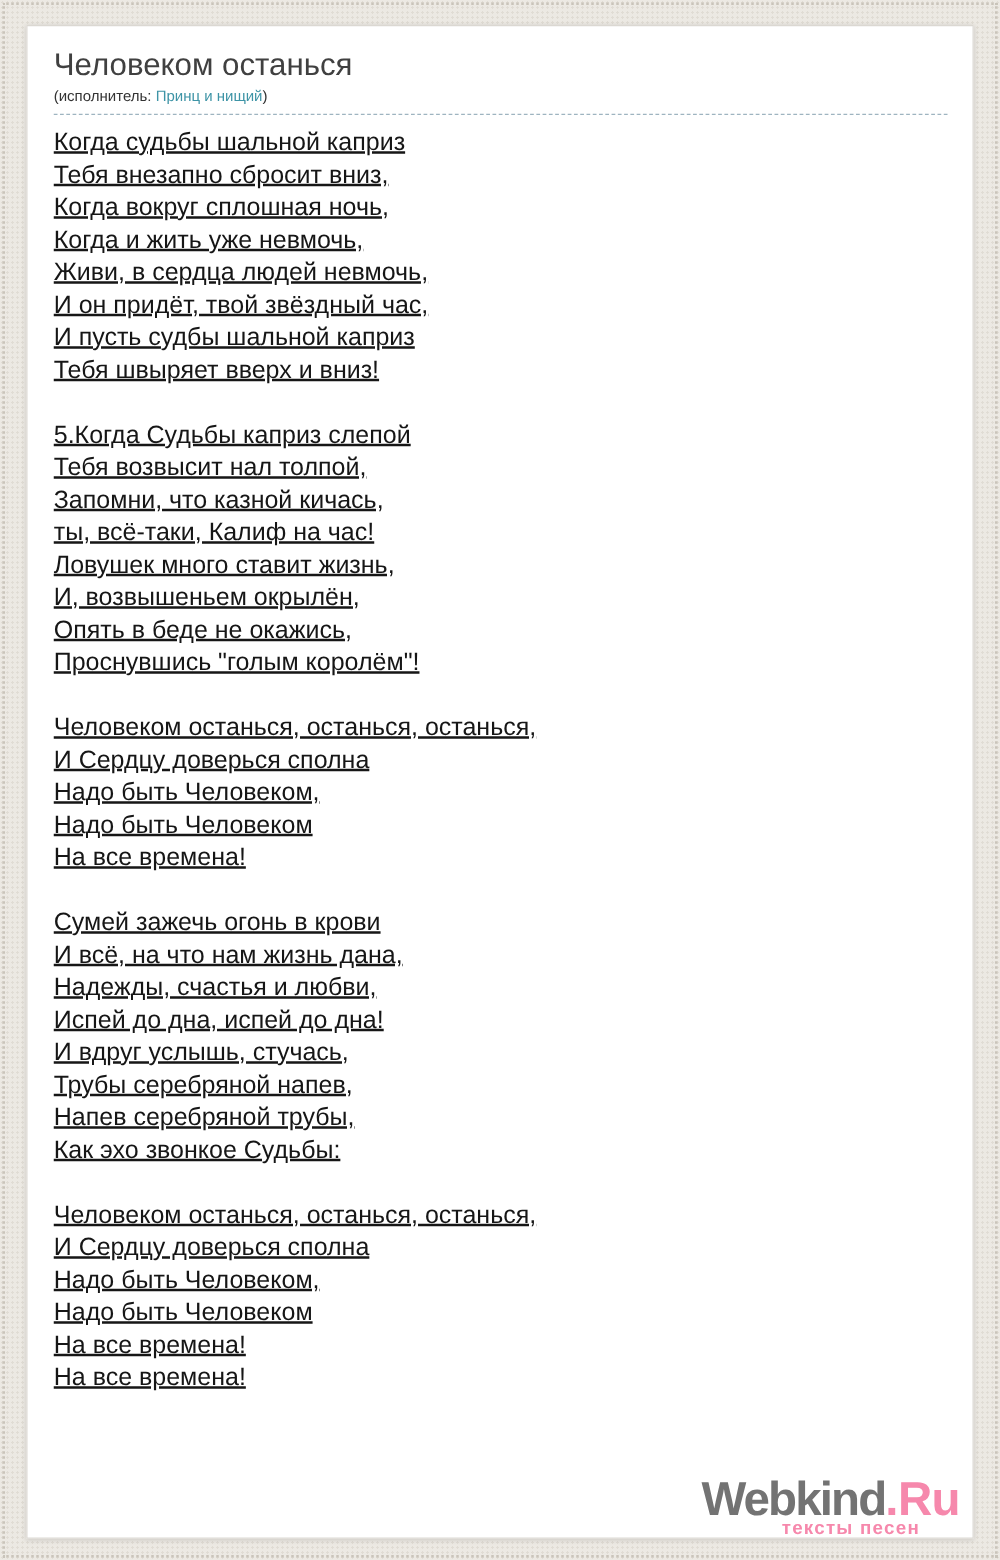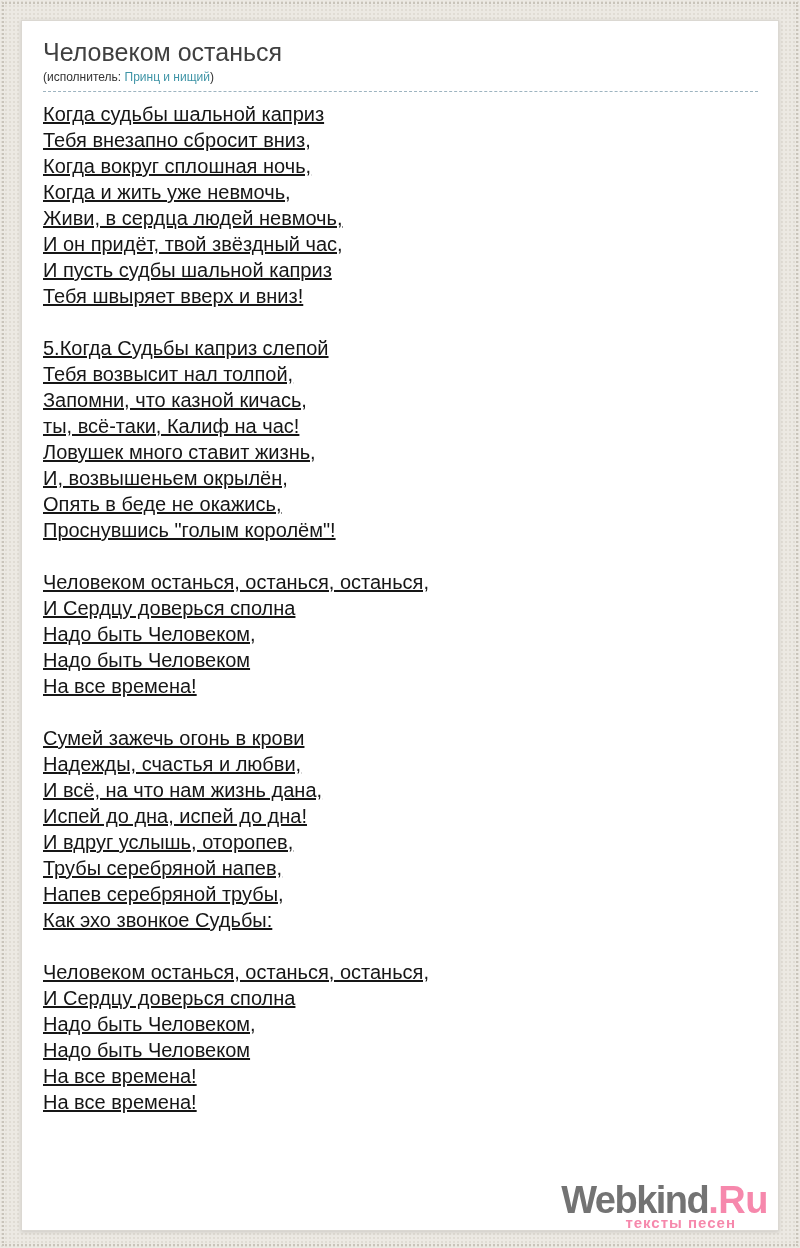--- a/index.html
+++ b/index.html
@@ -131,24 +131,24 @@
       </div>
       <div class="stanza">
         <p class="lyric-line">Человеком останься, останься, останься,</p>
         <p class="lyric-line">И Сердцу доверься сполна</p>
         <p class="lyric-line">Надо быть Человеком,</p>
         <p class="lyric-line">Надо быть Человеком</p>
         <p class="lyric-line">На все времена!</p>
       </div>
       <div class="stanza">
         <p class="lyric-line">Сумей зажечь огонь в крови</p>
+        <p class="lyric-line">И всё, на что нам жизнь дана,</p>
         <p class="lyric-line">Надежды, счастья и любви,</p>
-        <p class="lyric-line">И всё, на что нам жизнь дана,</p>
         <p class="lyric-line">Испей до дна, испей до дна!</p>
-        <p class="lyric-line">И вдруг услышь, оторопев,</p>
+        <p class="lyric-line">И вдруг услышь, стучась,</p>
         <p class="lyric-line">Трубы серебряной напев,</p>
         <p class="lyric-line">Напев серебряной трубы,</p>
         <p class="lyric-line">Как эхо звонкое Судьбы:</p>
       </div>
       <div class="stanza">
         <p class="lyric-line">Человеком останься, останься, останься,</p>
         <p class="lyric-line">И Сердцу доверься сполна</p>
         <p class="lyric-line">Надо быть Человеком,</p>
         <p class="lyric-line">Надо быть Человеком</p>
         <p class="lyric-line">На все времена!</p>

